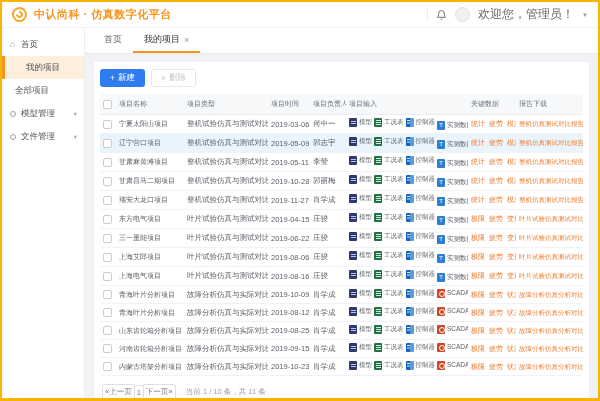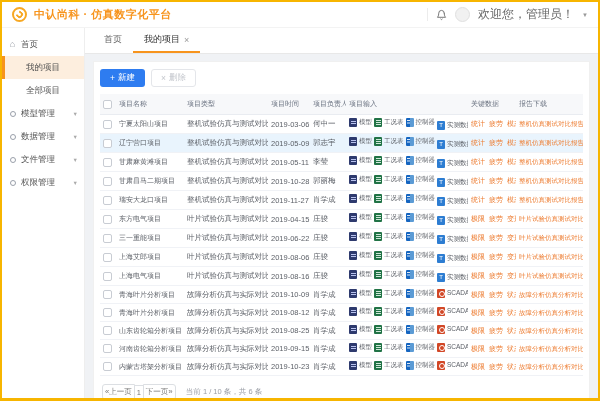--- a/index.html
+++ b/index.html
@@ -23,21 +23,21 @@
   .hdr-caret { font-size:6px; color:#999; cursor:pointer; }
 
   
   .body { flex:1; display:flex; min-height:0; }
   .sidebar { width:83px; flex:0 0 83px; background:#fff; border-right:1px solid #eee; padding-top:5px; }
   .side-item { height:23px; display:flex; align-items:center; gap:4px; padding:0 6px;
                font-size:8.5px; color:#555; cursor:pointer; white-space:nowrap; }
   .side-ic { width:9px; text-align:center; color:#8a8f99; font-size:9px; line-height:9px; flex:none; }
   .side-ic.dot { width:6px; height:6px; border:1px solid #9aa0aa; border-radius:50%; margin:0 1.5px; }
   .side-caret { margin-left:auto; font-size:5.5px; color:#aaa; }
-  .side-sub { height:23px; display:flex; align-items:center; padding-left:24px; font-size:8.5px;
+  .side-sub { height:23px; display:flex; align-items:center; padding-left:13px; font-size:8.5px;
               color:#555; cursor:pointer; white-space:nowrap; }
   .side-sub.active { background:#fdeede; border-left:3px solid #f7941d; padding-left:21px; color:#4d4d4d; }
 
   .main { flex:1; display:flex; flex-direction:column; min-width:0; }
   .tabbar { height:26px; flex:0 0 26px; background:#fff; border-bottom:1px solid #e8e8e8;
             display:flex; align-items:stretch; padding-left:8px; }
   .tab { display:flex; align-items:center; gap:4px; padding:0 11px; font-size:9px; color:#666;
          cursor:pointer; border-bottom:2px solid transparent; white-space:nowrap; }
   .tab.active { color:#333; border-bottom-color:#f7941d; }
   .tab-x { color:#999; font-size:9px; }
@@ -119,31 +119,21 @@
         </div>
         <div class="side-sub active">我的项目</div>
         <div class="side-sub">全部项目</div>
         <div class="side-item">
           <span class="side-ic dot"></span>
           <span>模型管理</span>
           <span class="side-caret">▼</span>
         </div>
         <div class="side-item">
           <span class="side-ic dot"></span>
-          <span>数据管理</span>
-          <span class="side-caret">▼</span>
-        </div>
-        <div class="side-item">
-          <span class="side-ic dot"></span>
           <span>文件管理</span>
-          <span class="side-caret">▼</span>
-        </div>
-        <div class="side-item">
-          <span class="side-ic dot"></span>
-          <span>权限管理</span>
           <span class="side-caret">▼</span>
         </div>
       </div>
 
     <div class="main">
       <div class="tabbar">
           <div class="tab">
             <span>首页</span>
           </div>
           <div class="tab active">
@@ -498,20 +488,20 @@
                   <td><a class="keylink">极限</a><a class="keylink">疲劳</a><a class="keylink">状态</a></td>
                   <td class="c-report"><a>故障分析仿真分析对比报告</a></td>
                 </tr>
               </tbody>
           </table>
 
           <div class="pagination">
             <span class="pg pg-prev">«上一页</span>
             <span class="pg pg-cur">1</span>
             <span class="pg pg-next">下一页»</span>
-            <span class="pg-info">当前 1 / 10 条，共 6 条</span>
+            <span class="pg-info">当前 1 / 10 条，共 11 条</span>
           </div>
 
         </div>
       </div>
     </div>
   </div>
 </div>
 
 </body></html>

